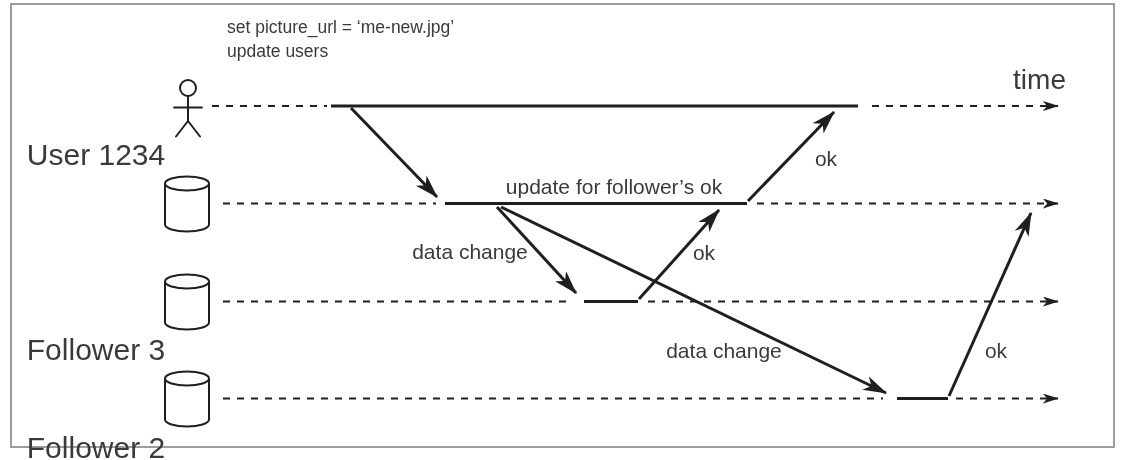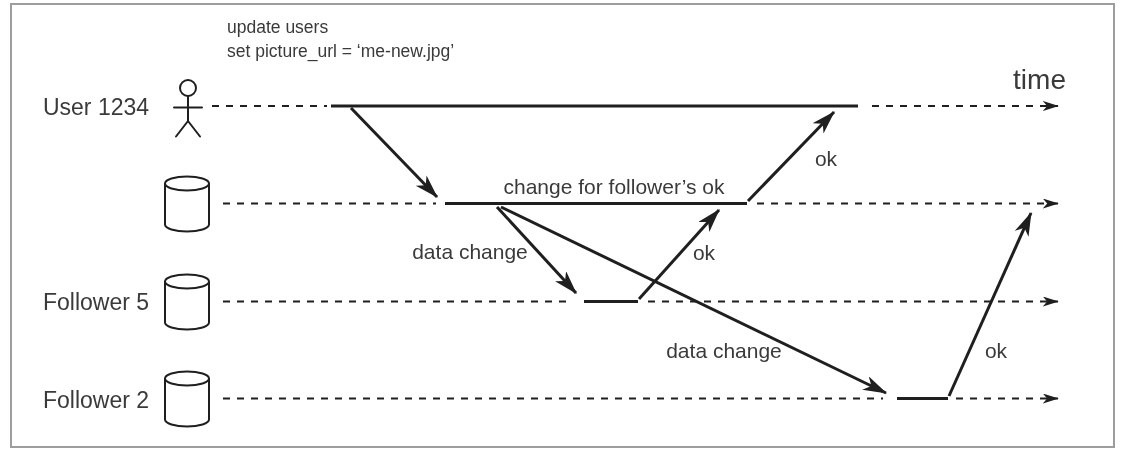--- a/index.html
+++ b/index.html
@@ -71,22 +71,23 @@
   }
   .label {
     position: absolute;
     white-space: nowrap;
     color: var(--text);
   }
   .actor-label {
     left: 17px;
     width: 158px;
     text-align: center;
-    font-size: 23px;
+    font-size: 30px;
     line-height: 28px;
+    margin-top: 48px;
   }
   .query-block {
     position: absolute;
     left: 227px;
     top: 16px;
     font-size: 17.5px;
     line-height: 23.5px;
     color: var(--text);
   }
   .annotation {
@@ -167,29 +168,29 @@
       <ellipse class="icon-fill-white" cx="187" cy="281.5" rx="22" ry="7"></ellipse>
     </g>
 
     <g>
       <path class="icon-fill-white" d="M165,378.5 L165,419.5 A22,7 0 0 0 209,419.5 L209,378.5"></path>
       <ellipse class="icon-fill-white" cx="187" cy="378.5" rx="22" ry="7"></ellipse>
     </g>
   </svg>
 
   <div class="label actor-label" style="top:93px;">User 1234</div>
-  <div class="label actor-label" style="top:288px;">Follower 5</div>
+  <div class="label actor-label" style="top:288px;">Follower 3</div>
   <div class="label actor-label" style="top:386px;">Follower 2</div>
 
   <div class="query-block">
+    <div>set picture_url = ‘me-new.jpg’</div>
     <div>update users</div>
-    <div>set picture_url = ‘me-new.jpg’</div>
   </div>
 
   <div class="time-label">time</div>
 
-  <div class="annotation" style="left:614px; top:187px;">change for follower’s ok</div>
+  <div class="annotation" style="left:614px; top:187px;">update for follower’s ok</div>
   <div class="annotation" style="left:470px; top:252px;">data change</div>
   <div class="annotation" style="left:826px; top:159px;">ok</div>
   <div class="annotation" style="left:704px; top:253px;">ok</div>
   <div class="annotation" style="left:724px; top:351px;">data change</div>
   <div class="annotation" style="left:996px; top:351px;">ok</div>
 </div>
 
 </body></html>

